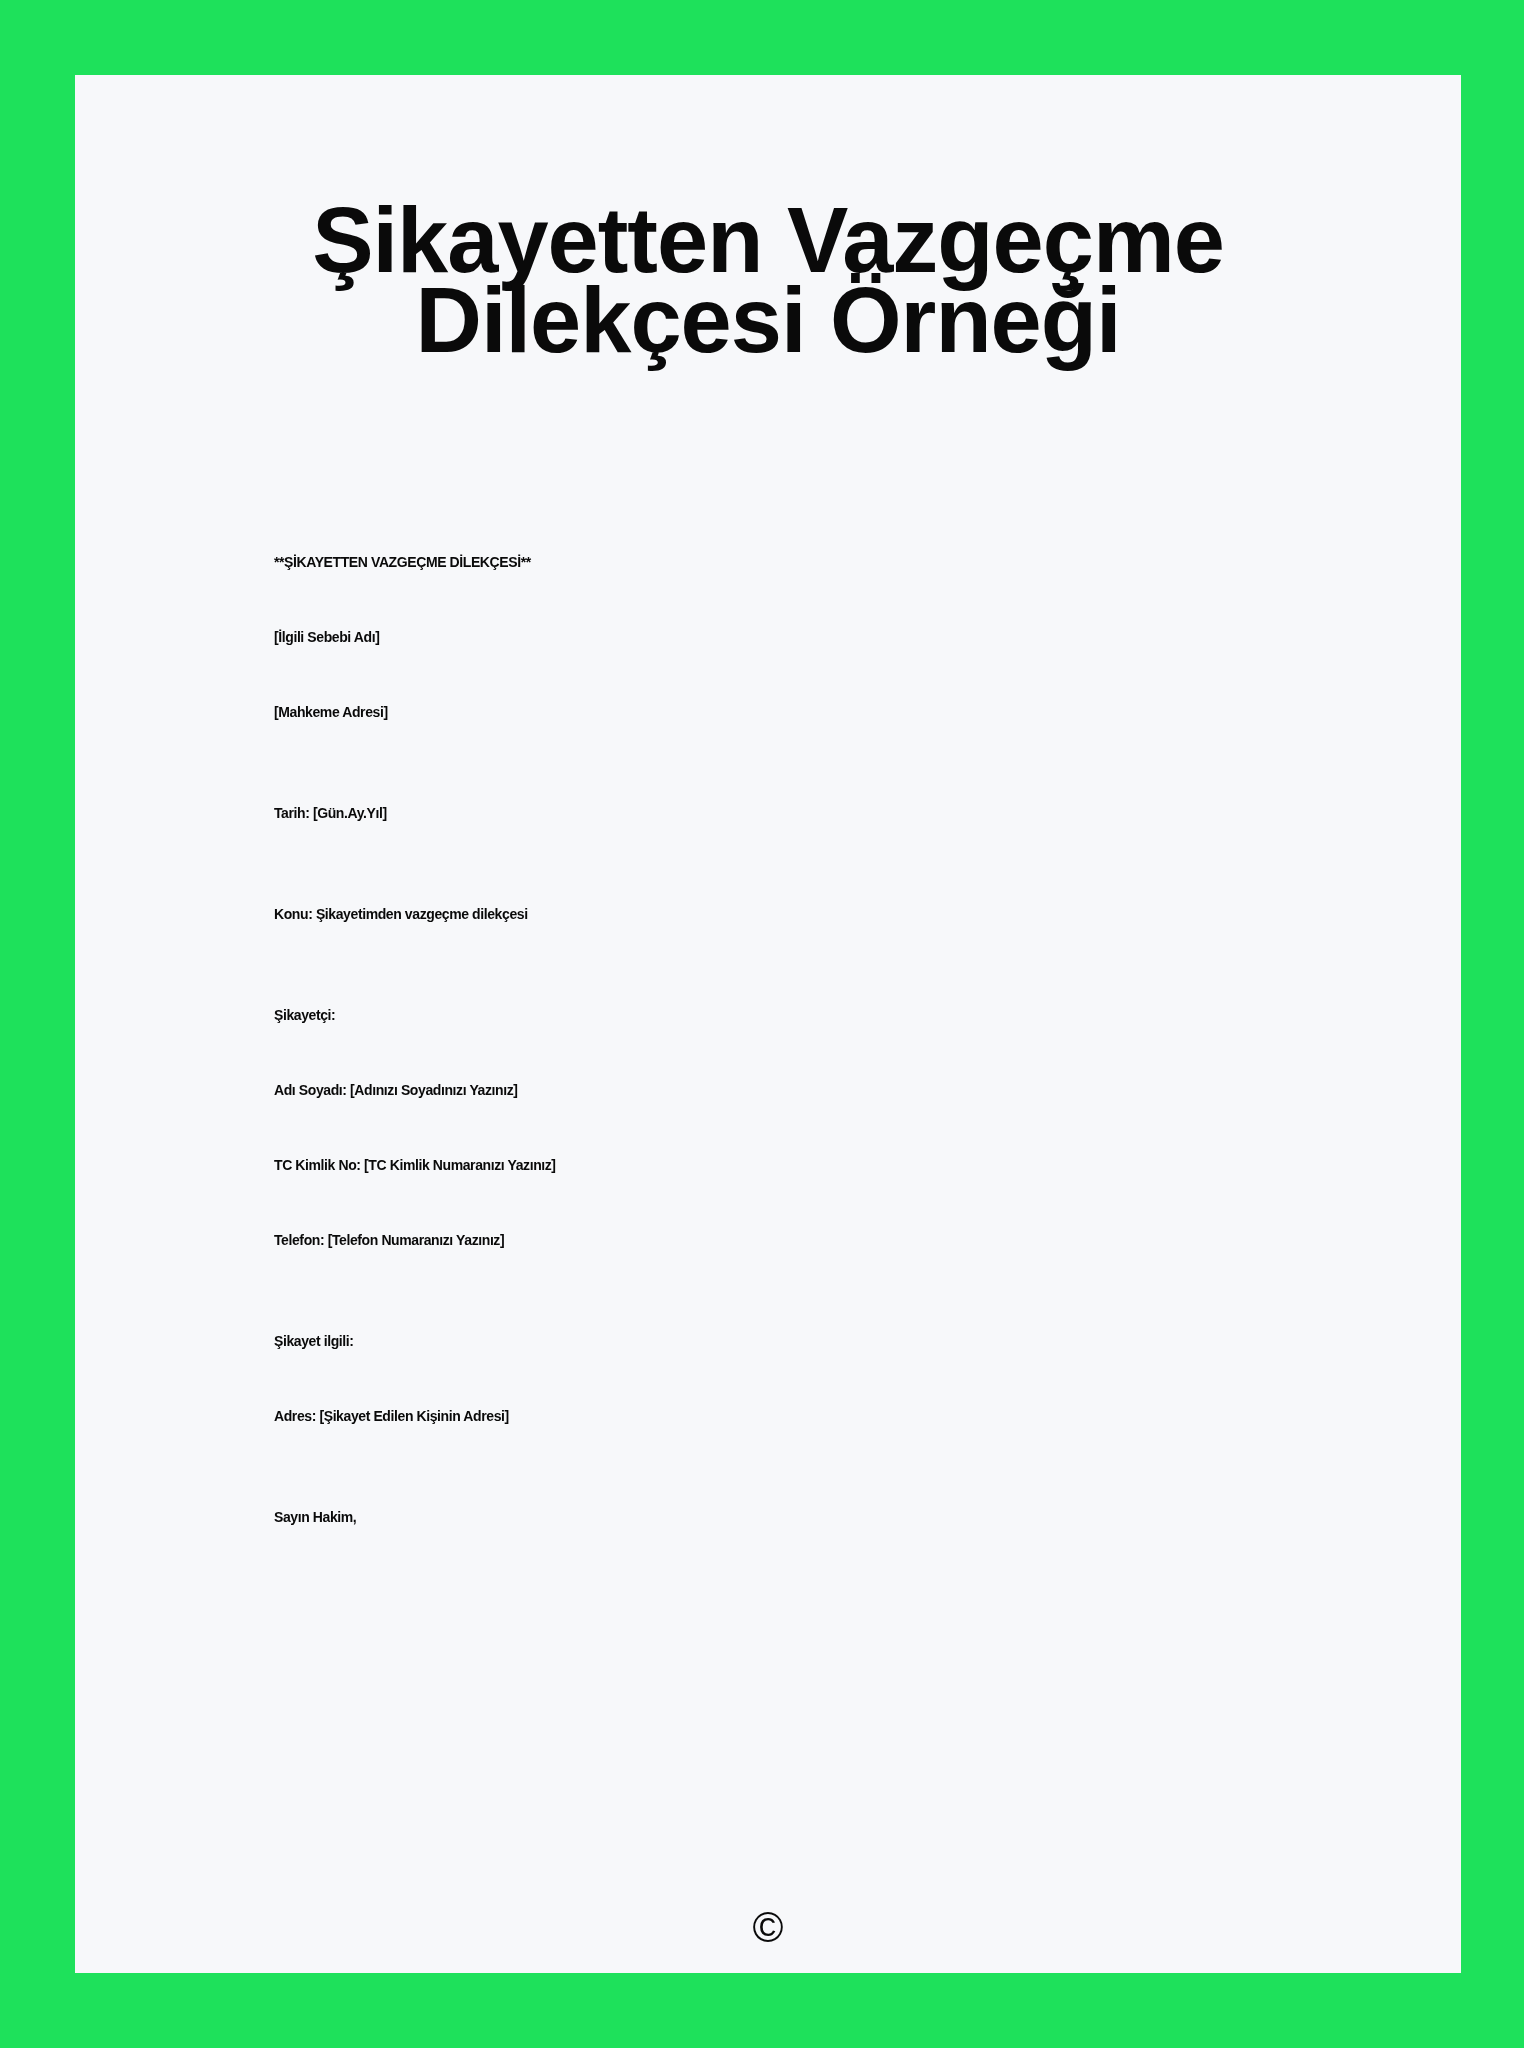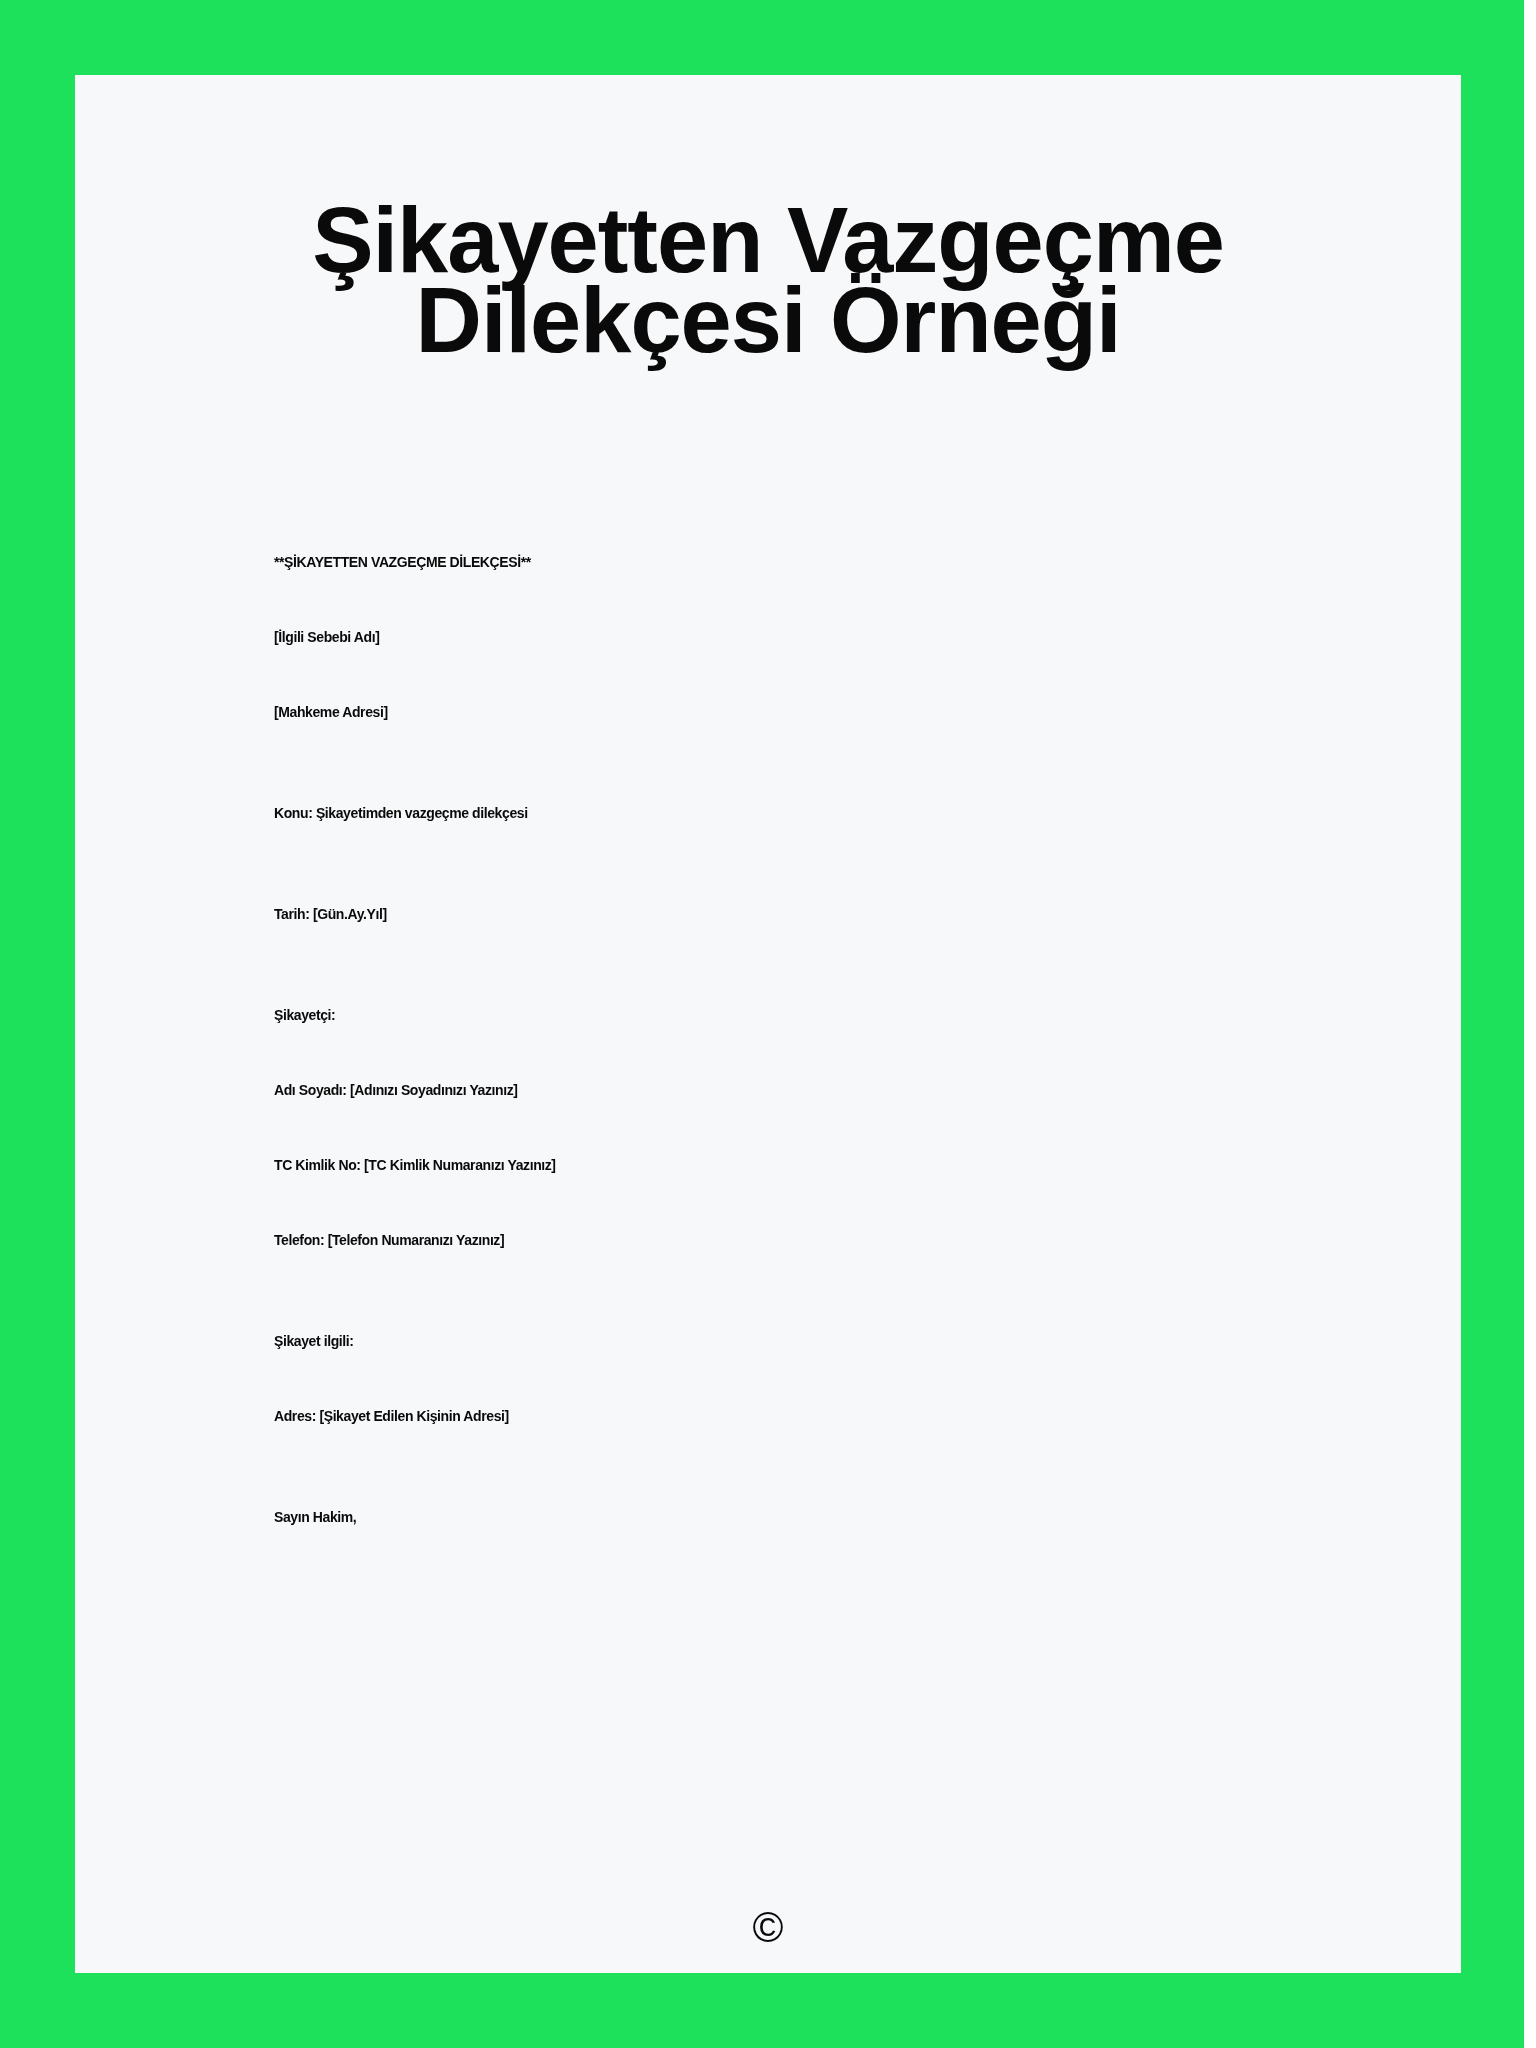--- a/index.html
+++ b/index.html
@@ -77,22 +77,22 @@
     <div class="doc-title">
       <div>Şikayetten Vazgeçme</div>
       <div>Dilekçesi Örneği</div>
     </div>
 
     <div class="doc-body">
 
     <div class="body-line sp-first">**ŞİKAYETTEN VAZGEÇME DİLEKÇESİ**</div>
         <div class="body-line sp-line">[İlgili Sebebi Adı]</div>
         <div class="body-line sp-line">[Mahkeme Adresi]</div>
+        <div class="body-line sp-paragraph">Tarih: [Gün.Ay.Yıl]</div>
         <div class="body-line sp-paragraph">Konu: Şikayetimden vazgeçme dilekçesi</div>
-        <div class="body-line sp-paragraph">Tarih: [Gün.Ay.Yıl]</div>
         <div class="body-line sp-paragraph">Şikayetçi:</div>
         <div class="body-line sp-line">Adı Soyadı: [Adınızı Soyadınızı Yazınız]</div>
         <div class="body-line sp-line">TC Kimlik No: [TC Kimlik Numaranızı Yazınız]</div>
         <div class="body-line sp-line">Telefon: [Telefon Numaranızı Yazınız]</div>
         <div class="body-line sp-paragraph">Şikayet ilgili:</div>
         <div class="body-line sp-line">Adres: [Şikayet Edilen Kişinin Adresi]</div>
         <div class="body-line sp-paragraph">Sayın Hakim,</div>
       </div>
 
     <div class="copyright">©</div>

